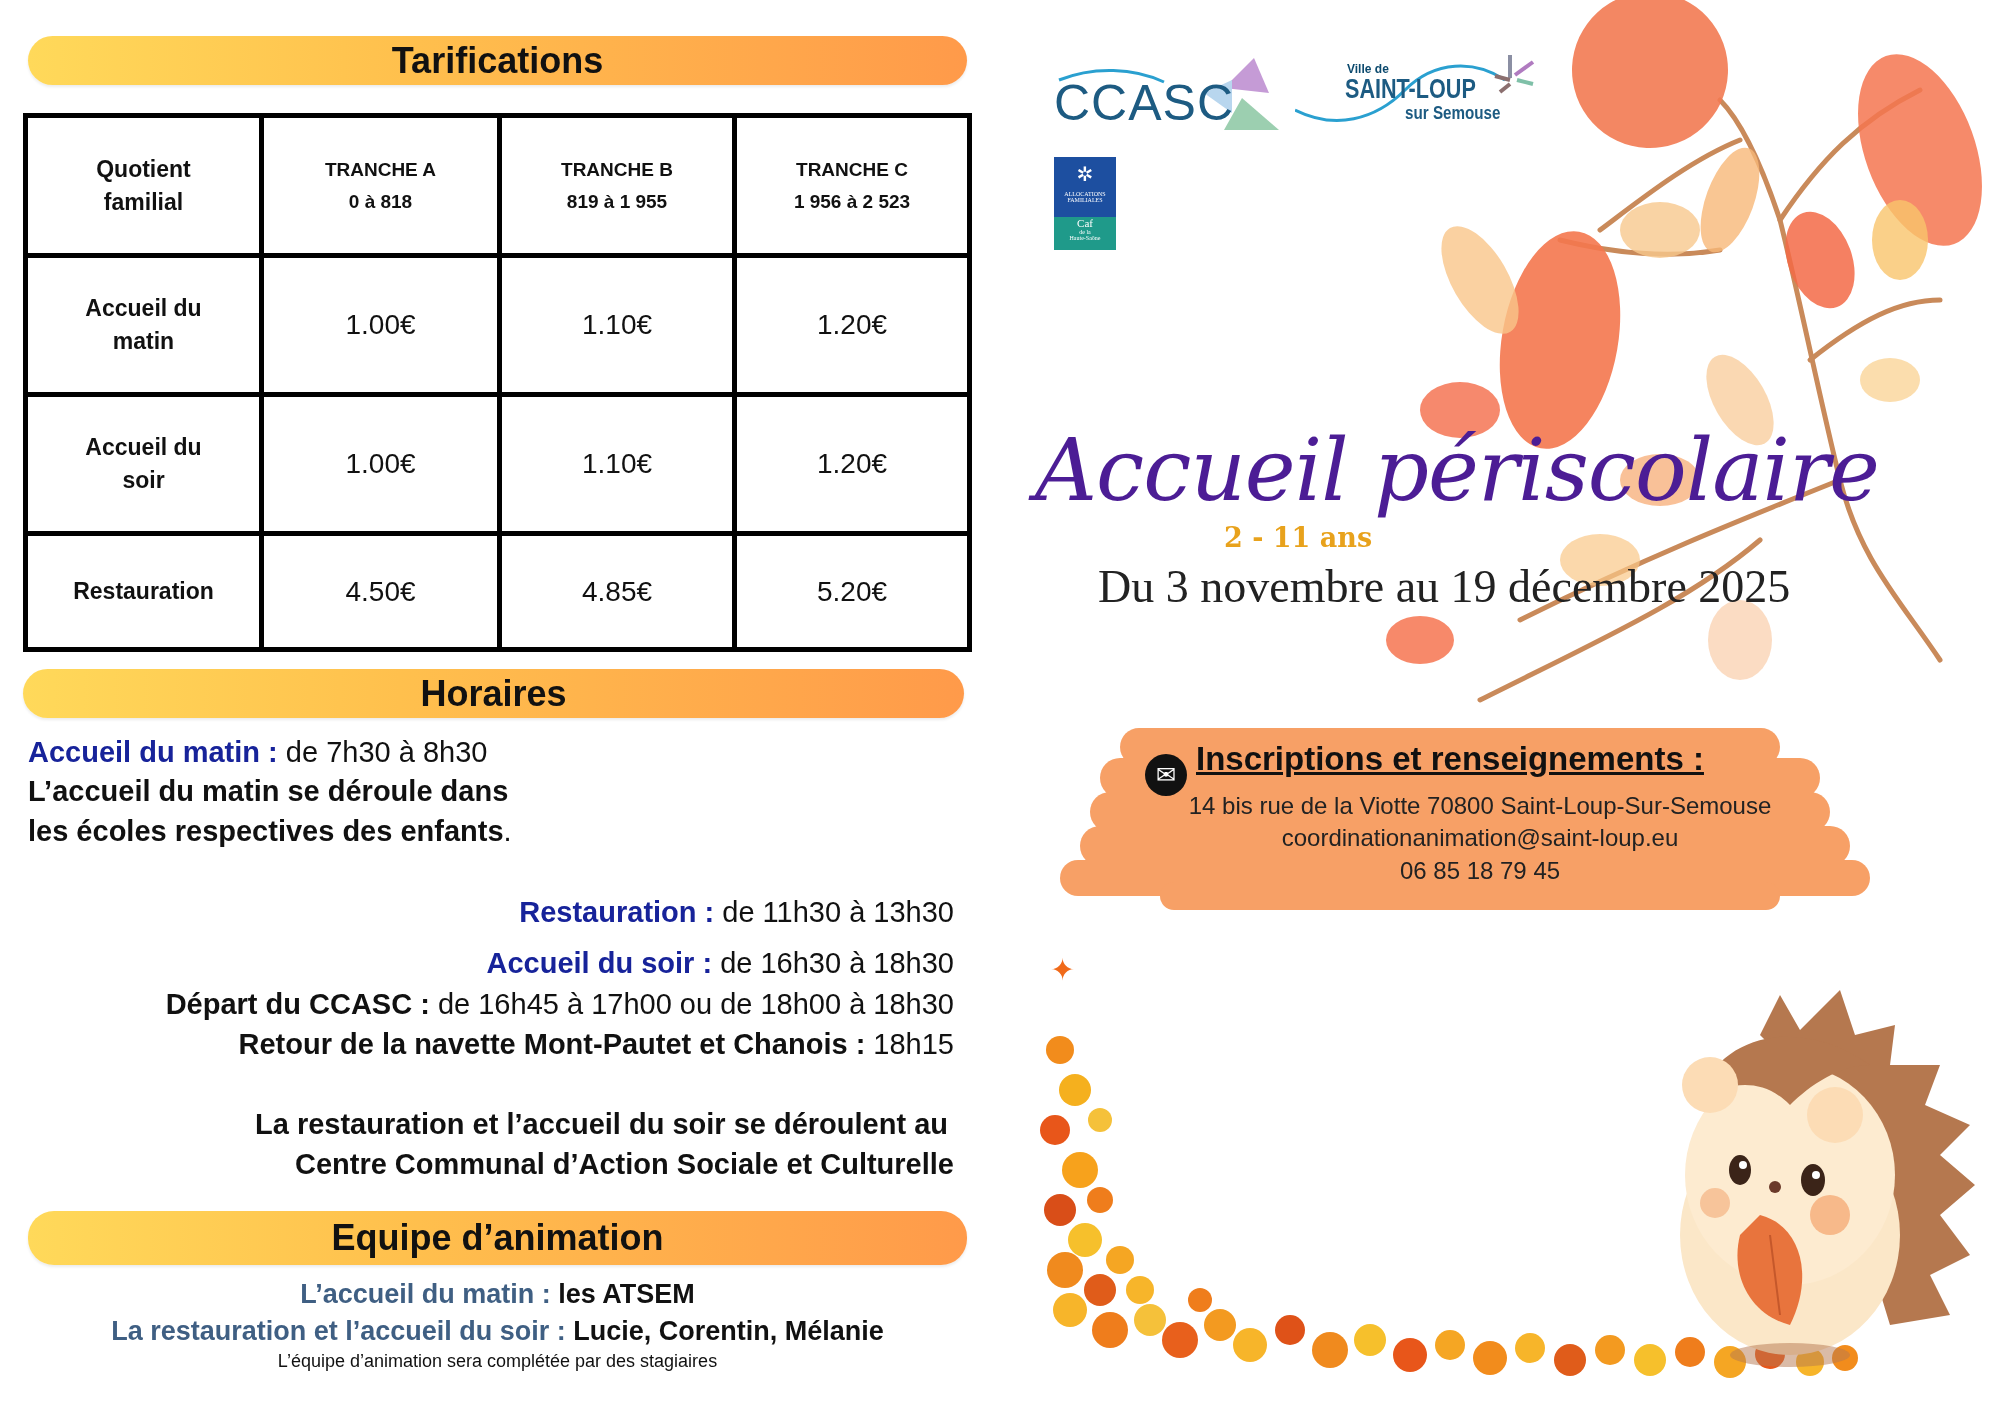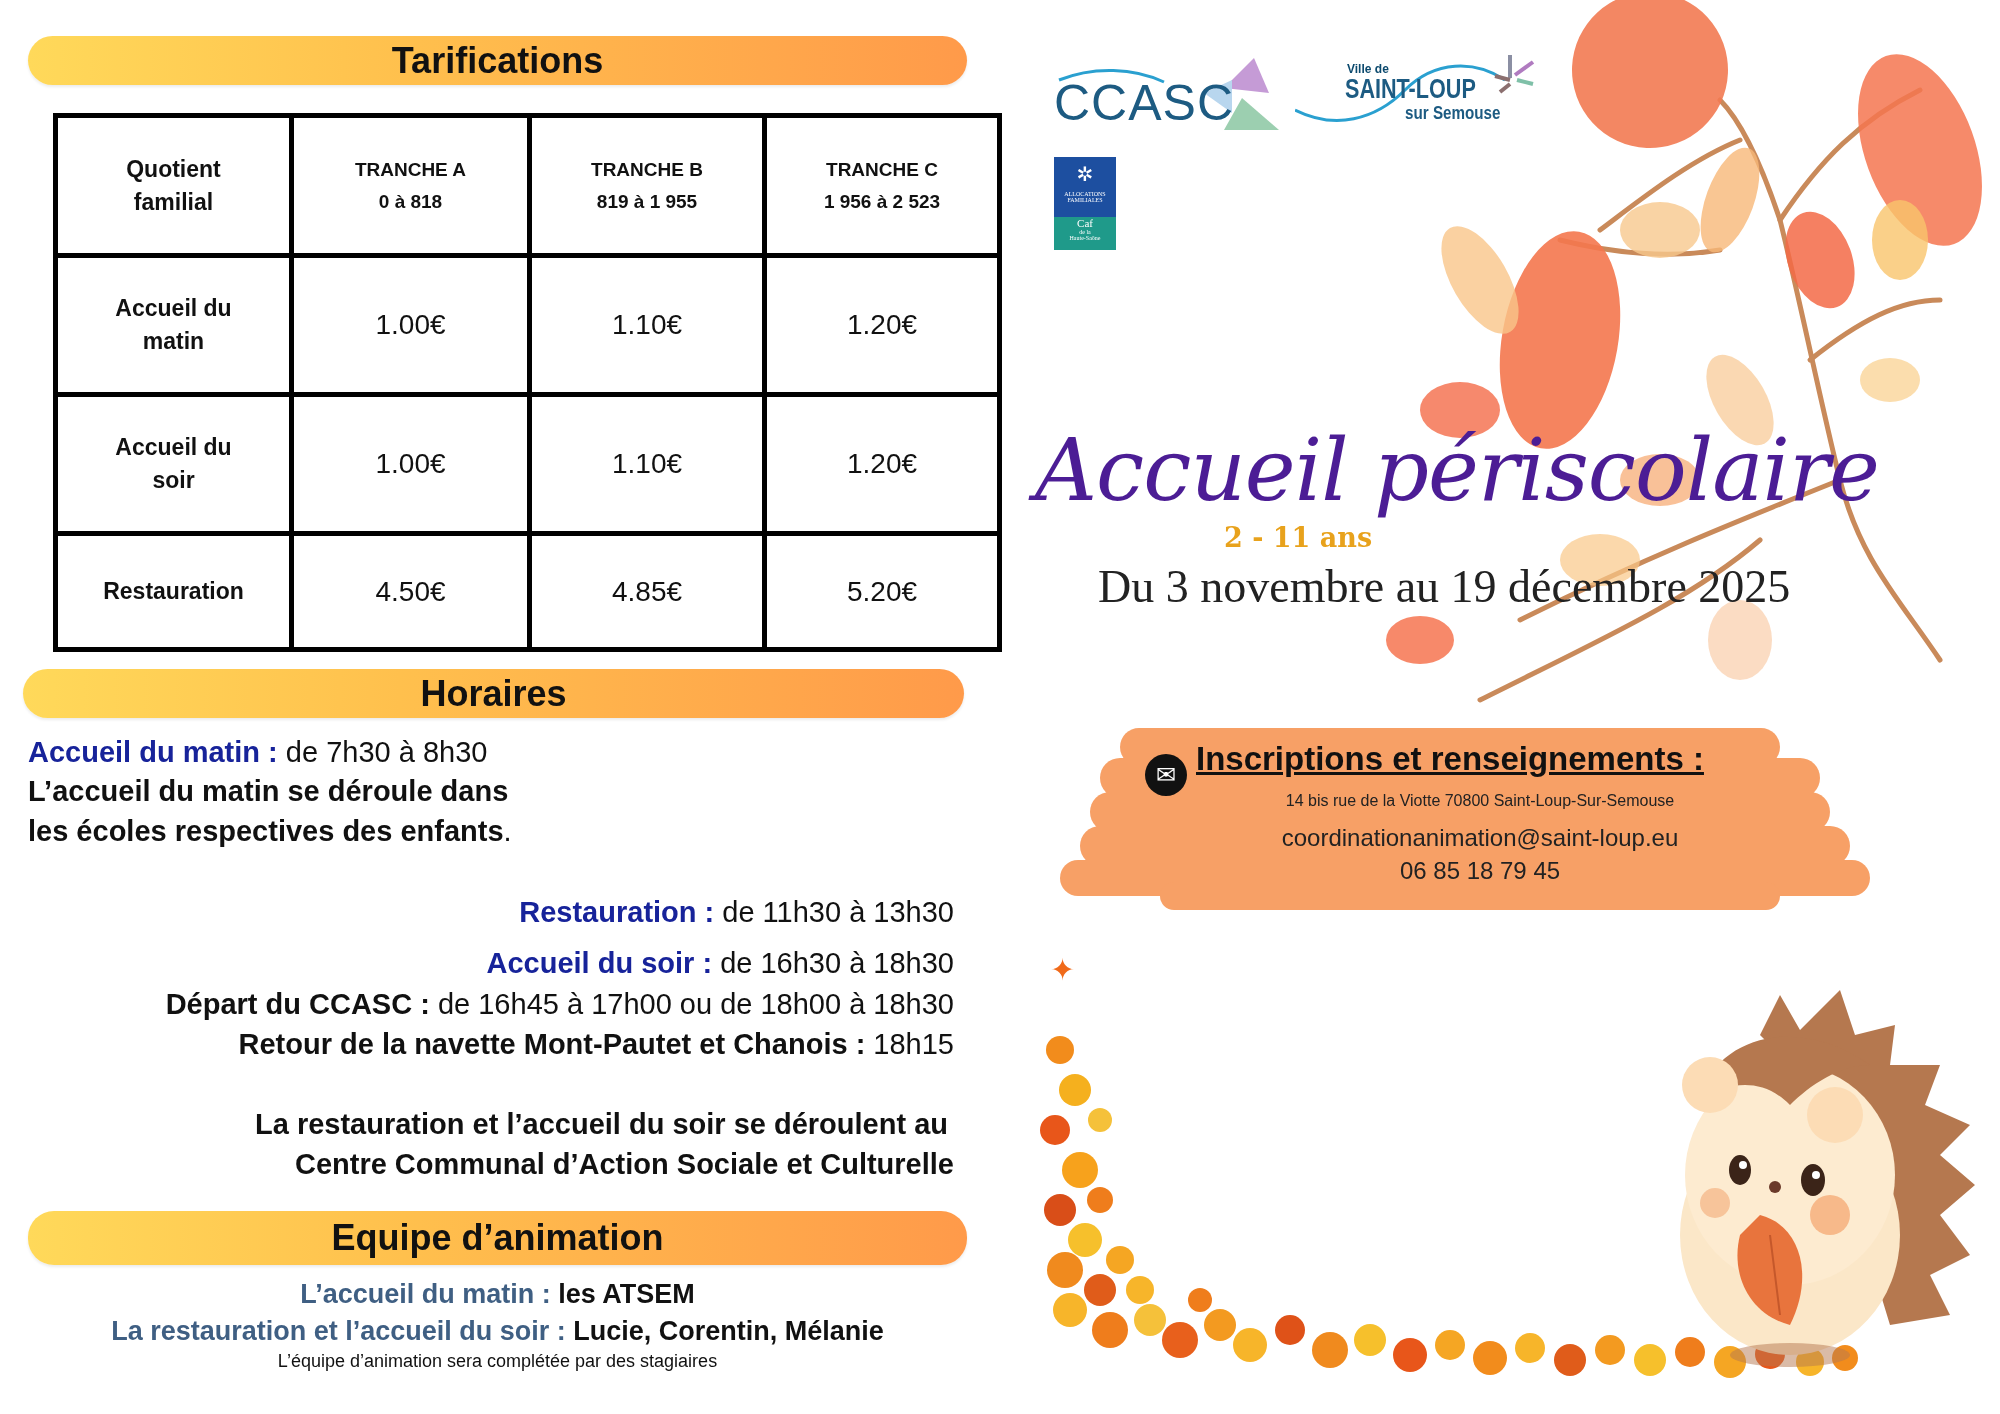--- a/index.html
+++ b/index.html
@@ -1,19 +1,19 @@
 <!DOCTYPE html>
 <html><head>
 <meta charset="utf-8">
 <style>
   html, body { margin:0; padding:0; background:#ffffff; }
   body { width:2000px; height:1414px; position:relative; overflow:hidden; font-family:"Liberation Sans", sans-serif; color:#111; }
   .abs { position:absolute; }
   .bar { position:absolute; border-radius:26px; background:linear-gradient(90deg,#ffd95a 0%,#ffc04d 40%,#ff9a4a 100%); display:flex; align-items:center; justify-content:center; font-weight:bold; font-size:36px; color:#111; box-shadow:0 2px 3px rgba(0,0,0,0.08); }
-  table.tarifs { position:absolute; left:23px; top:113px; width:944px; height:534px; border-collapse:collapse; table-layout:fixed;margin-left:30px; }
+  table.tarifs { position:absolute; left:23px; top:113px; width:944px; height:534px; border-collapse:collapse; table-layout:fixed; }
   table.tarifs td { border:5px solid #000; text-align:center; vertical-align:middle; padding:0; }
   .th { font-weight:bold; font-size:19px; line-height:32px; }
   .rowh { font-weight:bold; font-size:23px; line-height:33px; }
   .price { font-size:28px; }
   .blue { color:#17239a; font-weight:bold; }
   .slate { color:#3f5f83; font-weight:bold; }
   .b { font-weight:bold; }
   .line { position:absolute; font-size:29px; white-space:nowrap; }
   .right { text-align:left; }
   .center { text-align:center; }
@@ -189,21 +189,21 @@
     <rect x="60" y="6" width="660" height="38" rx="19"></rect>
     <rect x="40" y="36" width="720" height="40" rx="20"></rect>
     <rect x="30" y="70" width="740" height="40" rx="20"></rect>
     <rect x="20" y="104" width="770" height="40" rx="20"></rect>
     <rect x="0" y="138" width="810" height="36" rx="18"></rect>
     <rect x="100" y="160" width="620" height="28" rx="14"></rect>
   </g>
 </svg>
 <div class="abs" style="left:1145px; top:754px; width:42px; height:42px; border-radius:50%; background:#111; color:#fff; display:flex; align-items:center; justify-content:center; font-size:24px;">✉</div>
 <div class="abs" style="left:1196px; top:740px; font-size:33px; font-weight:bold; text-decoration:underline; color:#111; white-space:nowrap;">Inscriptions et renseignements :</div>
-<div class="abs center" style="left:1120px; width:720px; top:792px; font-size:16px; color:#222; white-space:nowrap;">14 bis rue de la Viotte 70800 Saint-Loup-Sur-Semouse</div>
+<div class="abs center" style="left:1120px; width:720px; top:792px; font-size:24px; color:#222; white-space:nowrap;">14 bis rue de la Viotte 70800 Saint-Loup-Sur-Semouse</div>
 <div class="abs center" style="left:1120px; width:720px; top:824px; font-size:24px; color:#222;">coordinationanimation@saint-loup.eu</div>
 <div class="abs center" style="left:1120px; width:720px; top:857px; font-size:24px; color:#222;">06 85 18 79 45</div>
 
 <svg class="abs" style="left:1040px; top:940px;" width="840" height="460" viewBox="0 0 840 460">
   <text x="10" y="40" font-size="30" fill="#f06a1a">✦</text>
   <g>
     <circle cx="20" cy="110" r="14" fill="#f28c1c"></circle>
       <circle cx="35" cy="150" r="16" fill="#f5b01e"></circle>
     <circle cx="15" cy="190" r="15" fill="#e8561a"></circle>
       <circle cx="40" cy="230" r="18" fill="#f7a21c"></circle>

